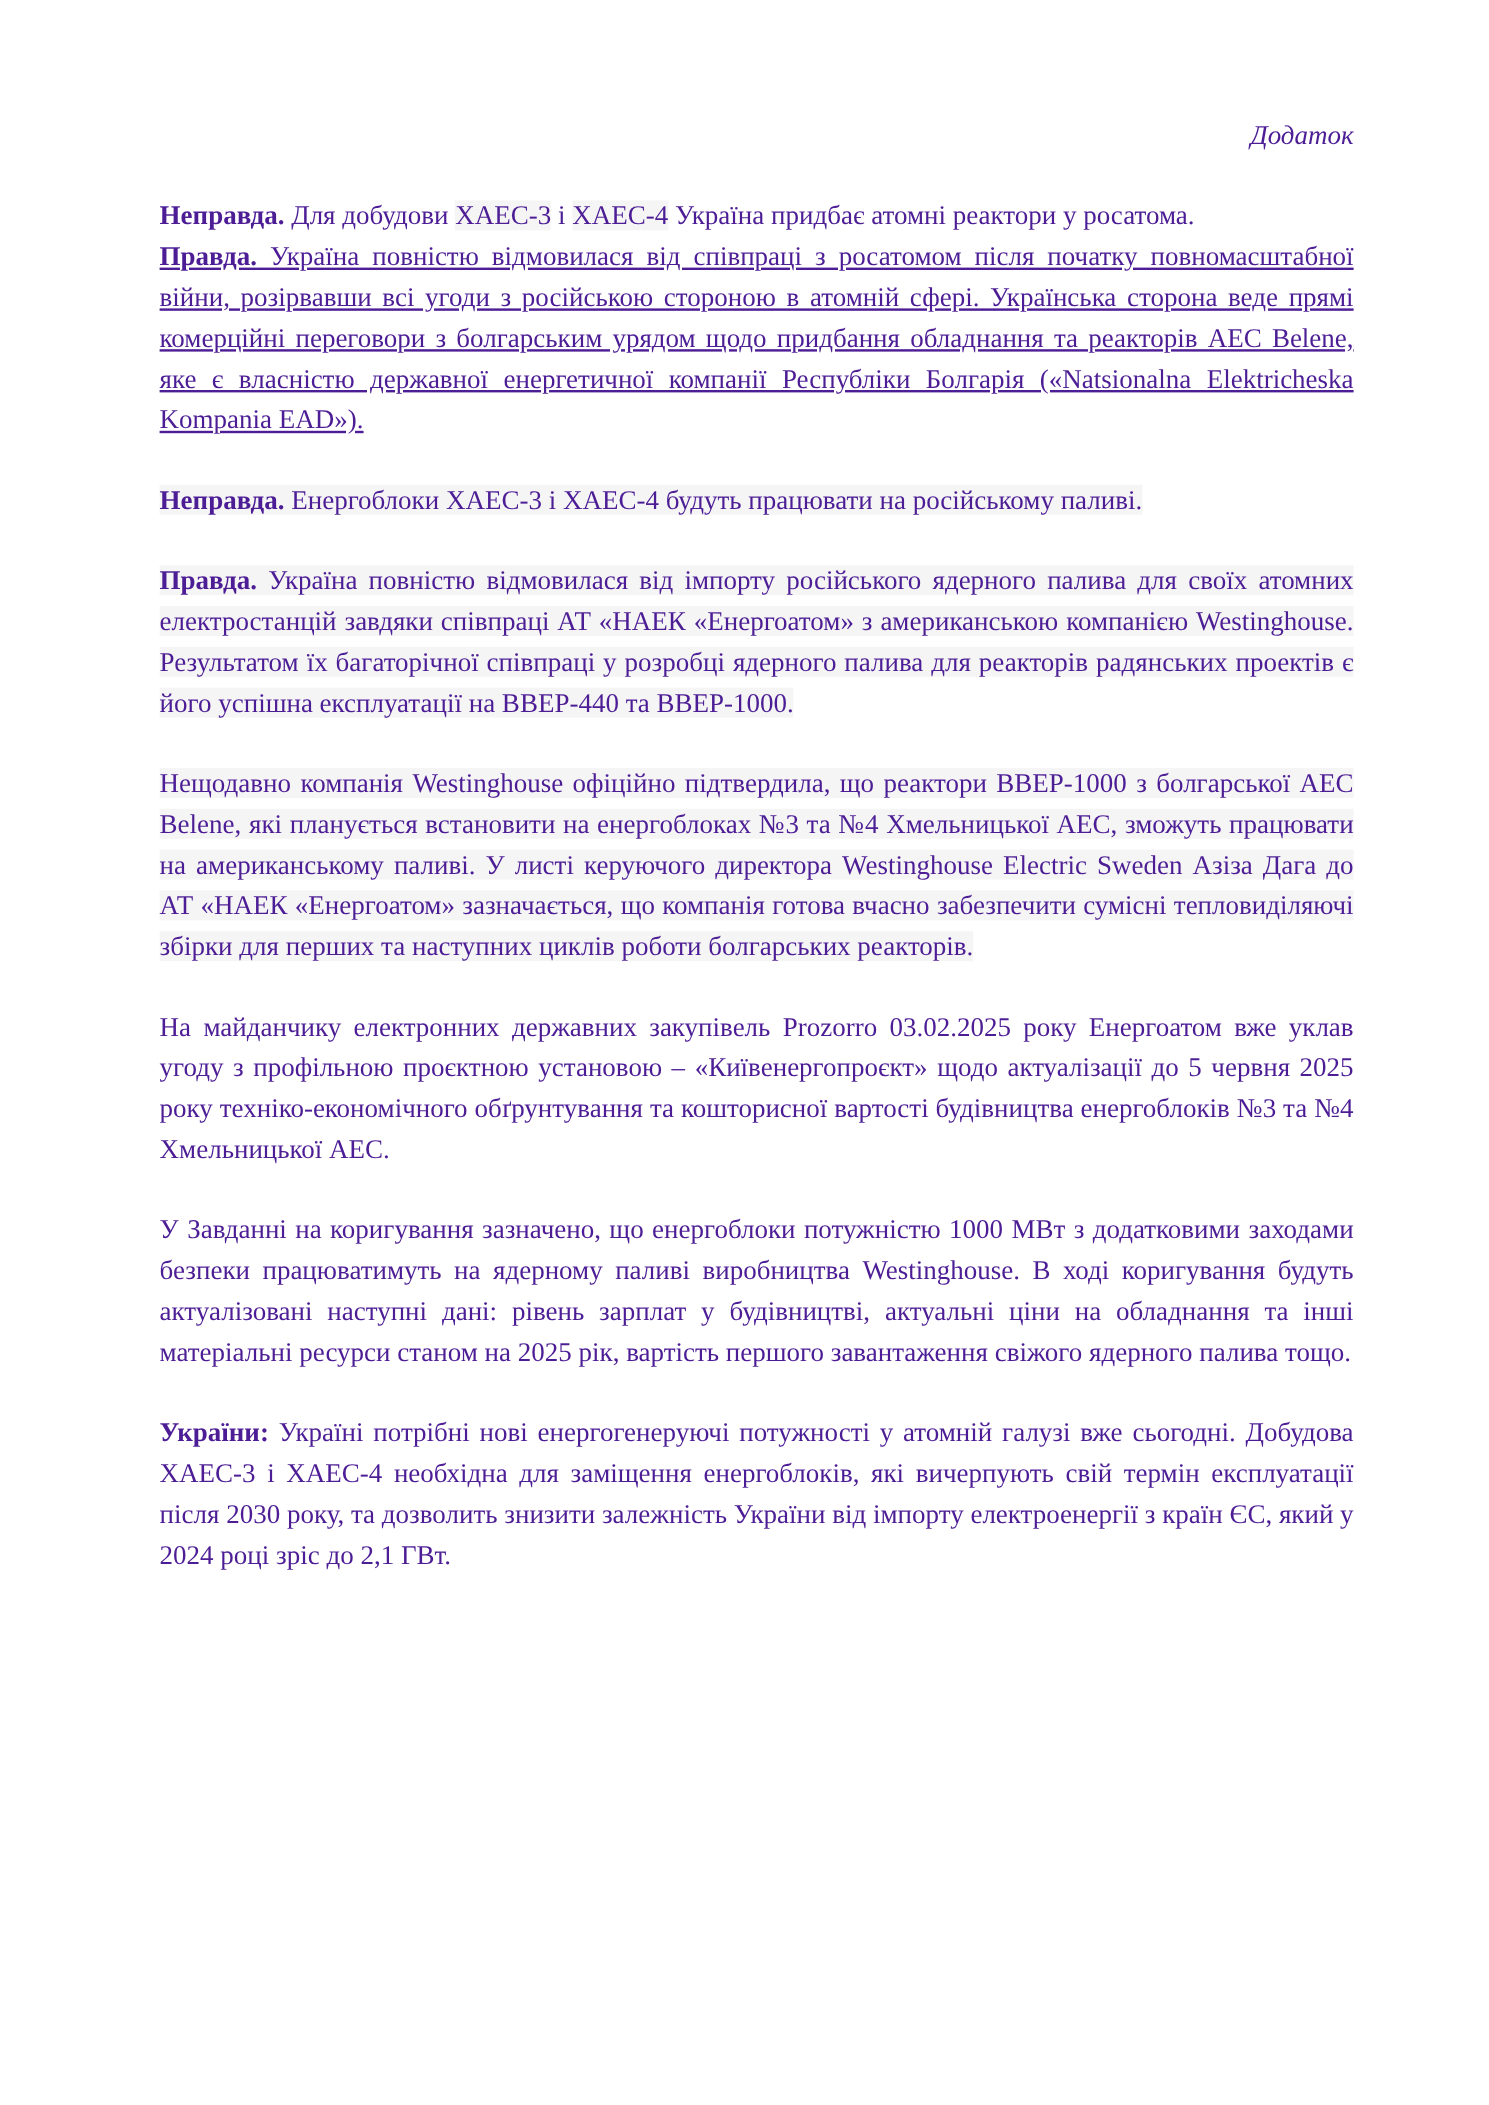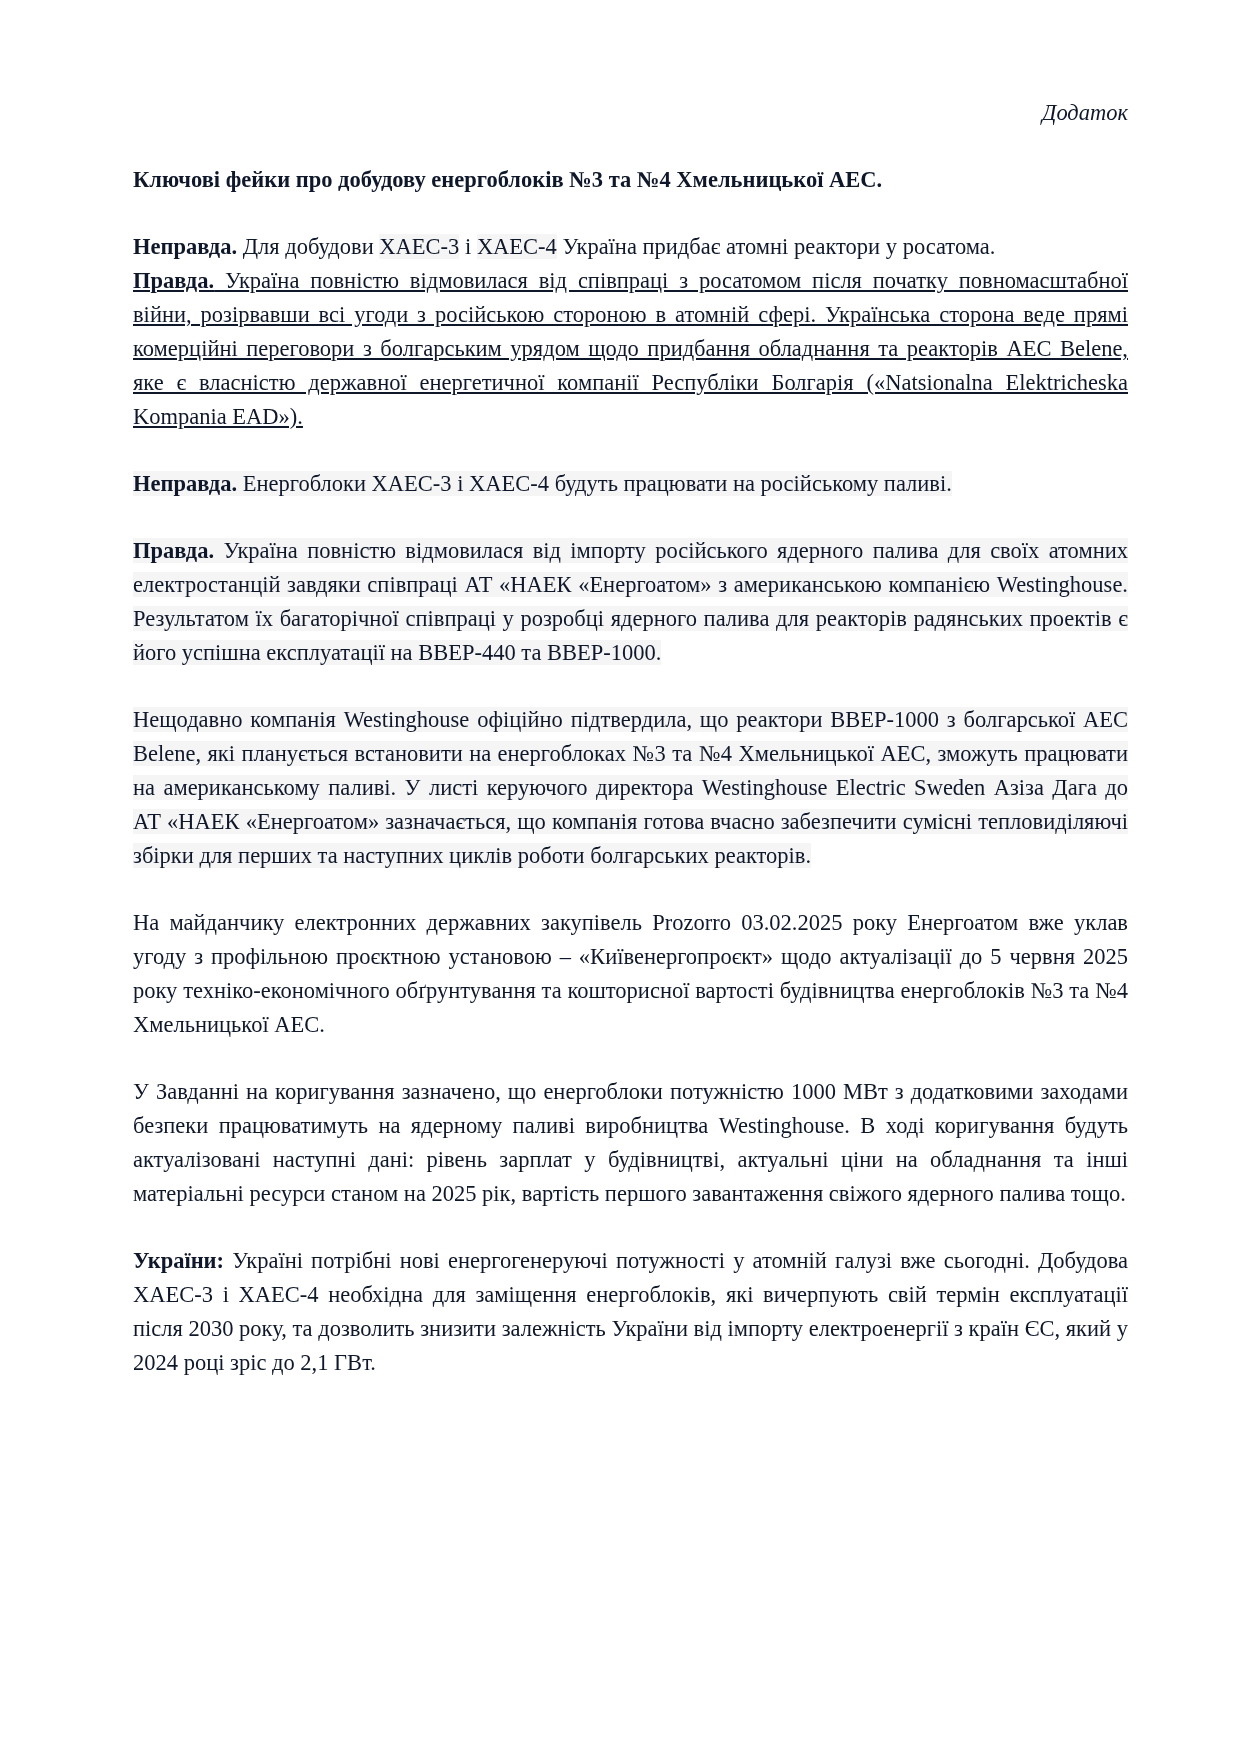--- a/index.html
+++ b/index.html
@@ -11,21 +11,21 @@
     position: relative;
     width: 1241px;
     height: 1754px;
     margin: 0 auto;
     background: #ffffff;
     box-sizing: border-box;
     padding: 96px 113px 0 133px;
     font-family: "Liberation Serif", serif;
     font-size: 22.5px;
     line-height: 34px;
-    color: #0f172a;
+    color: #4c1d95;
     overflow: hidden;
   }
   .annex {
     text-align: right;
     font-style: italic;
     margin: 0 0 33px 0;
   }
   .doc-title {
     font-weight: bold;
     margin: 0 0 33px 0;
@@ -48,21 +48,20 @@
     box-decoration-break: clone;
     -webkit-box-decoration-break: clone;
   }
 </style>
 </head>
 <body>
 
 <div class="page">
   <p class="annex">Додаток</p>
 
-  <p class="doc-title">Ключові фейки про добудову енергоблоків №3 та №4 Хмельницької АЕС.</p>
 
   <div id="doc-body">
       <p class="para"><span><b>Неправда.</b> <span>Для добудови </span><span class="hl">ХАЕС-3</span><span> і </span><span class="hl">ХАЕС-4</span><span> Україна придбає атомні реактори у росатома.</span></span></p>
       <p class="para tight"><span><b>Правда.</b> <span>Україна повністю відмовилася від співпраці з росатомом після початку повномасштабної війни, розірвавши всі угоди з російською стороною в атомній сфері. Українська сторона веде прямі комерційні переговори з болгарським урядом щодо придбання обладнання та реакторів АЕС Belene, яке є власністю державної енергетичної компанії Республіки Болгарія («Natsionalna Elektricheska Kompania EAD»).</span></span></p>
       <p class="para"><span class="hl"><b>Неправда.</b> <span>Енергоблоки ХАЕС-3 і ХАЕС-4 будуть працювати на російському паливі.</span></span></p>
       <p class="para"><span class="hl"><b>Правда.</b> <span>Україна повністю відмовилася від імпорту російського ядерного палива для своїх атомних електростанцій завдяки співпраці АТ «НАЕК «Енергоатом» з американською компанією Westinghouse. Результатом їх багаторічної співпраці у розробці ядерного палива для реакторів радянських проектів є його успішна експлуатації на ВВЕР-440 та ВВЕР-1000.</span></span></p>
       <p class="para"><span class="hl"><span>Нещодавно компанія Westinghouse офіційно підтвердила, що реактори ВВЕР-1000 з болгарської АЕС Belene, які планується встановити на енергоблоках №3 та №4 Хмельницької АЕС, зможуть працювати на американському паливі. У листі керуючого директора Westinghouse Electric Sweden Азіза Дага до АТ «НАЕК «Енергоатом» зазначається, що компанія готова вчасно забезпечити сумісні тепловиділяючі збірки для перших та наступних циклів роботи болгарських реакторів.</span></span></p>
       <p class="para"><span><span>На майданчику електронних державних закупівель Prozorro 03.02.2025 року Енергоатом вже уклав угоду з профільною проєктною установою – «Київенергопроєкт» щодо актуалізації до 5 червня 2025 року техніко-економічного обґрунтування та кошторисної вартості будівництва енергоблоків №3 та №4 Хмельницької АЕС.</span></span></p>
       <p class="para"><span><span>У Завданні на коригування зазначено, що енергоблоки потужністю 1000 МВт з додатковими заходами безпеки працюватимуть на ядерному паливі виробництва Westinghouse. В ході коригування будуть актуалізовані наступні дані: рівень зарплат у будівництві, актуальні ціни на обладнання та інші матеріальні ресурси станом на 2025 рік, вартість першого завантаження свіжого ядерного палива тощо.</span></span></p>
       <p class="para"><span><b>України:</b> <span>Україні потрібні нові енергогенеруючі потужності у атомній галузі вже сьогодні. Добудова ХАЕС-3 і ХАЕС-4 необхідна для заміщення енергоблоків, які вичерпують свій термін експлуатації після 2030 року, та дозволить знизити залежність України від імпорту електроенергії з країн ЄС, який у 2024 році зріс до 2,1 ГВт.</span></span></p>

